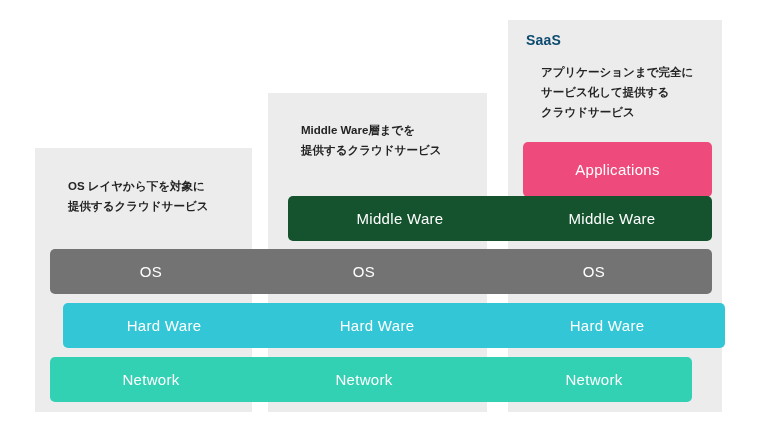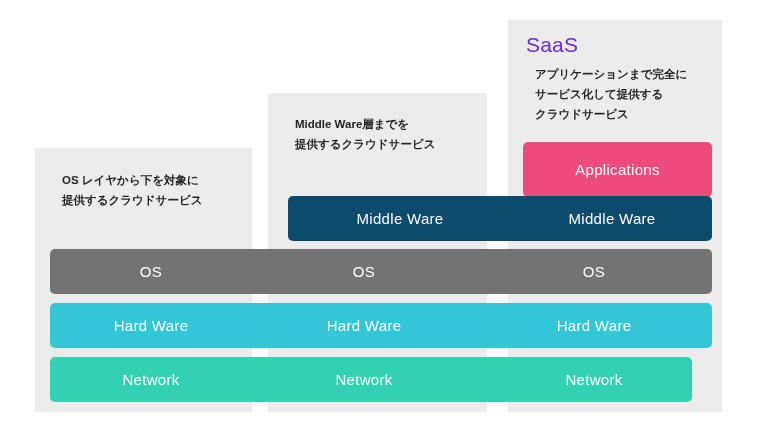--- a/index.html
+++ b/index.html
@@ -30,33 +30,33 @@
   .panel-iaas { left: 35px;  top: 148px; width: 217px; height: 264px; }
   .panel-paas { left: 268px; top: 93px;  width: 219px; height: 319px; }
   .panel-saas { left: 508px; top: 20px;  width: 214px; height: 392px; }
 
   .panel-head {
     position: absolute;
     left: 18px;
     right: 10px;
   }
   .panel-title {
-    font-size: 21px;
-    font-weight: normal;
-    color: #6d28d9;
+    font-size: 14px;
+    font-weight: bold;
+    color: #0c4a6e;
     letter-spacing: 0.2px;
     line-height: 1.1;
     margin: 0 0 6px 0;
   }
   .panel-desc {
     font-size: 11.5px;
     font-weight: bold;
     color: #232323;
     line-height: 1.72;
-    margin: 9px;
+    margin: 15px;
     white-space: pre-line;
   }
 
   
   .bar {
     position: absolute;
     border-radius: 5px;
     color: #ffffff;
     font-size: 15px;
     font-weight: 400;
@@ -115,32 +115,32 @@
       <div class="panel-desc">アプリケーションまで完全に
 サービス化して提供する
 クラウドサービス</div>
     </div>
   </div>
 
   <div class="bar row-apps" id="bar-applications" style="background: rgb(238, 74, 123);">
     <div class="cell apps-saas">Applications</div>
   </div>
 
-  <div class="bar row-mw" id="bar-middleware" style="background: #0c4a6e;">
+  <div class="bar row-mw" id="bar-middleware" style="background: #14532d;">
     <div class="cell mw-paas">Middle Ware</div>
     <div class="cell mw-saas">Middle Ware</div>
   </div>
 
   <div class="bar row-os" id="bar-os" style="background: #737373;">
     <div class="cell c-iaas">OS</div>
     <div class="cell c-paas">OS</div>
     <div class="cell c-saas">OS</div>
   </div>
 
-  <div class="bar row-hw" id="bar-hardware" style="background: rgb(51, 198, 214);">
+  <div class="bar row-hw" id="bar-hardware" style="background: rgb(51, 198, 214); margin-left: 13px;">
     <div class="cell c-iaas">Hard Ware</div>
     <div class="cell c-paas">Hard Ware</div>
     <div class="cell c-saas">Hard Ware</div>
   </div>
 
   <div class="bar row-net" id="bar-network" style="background: rgb(51, 209, 180);">
     <div class="cell c-iaas">Network</div>
     <div class="cell c-paas">Network</div>
     <div class="cell c-saas">Network</div>
   </div>

